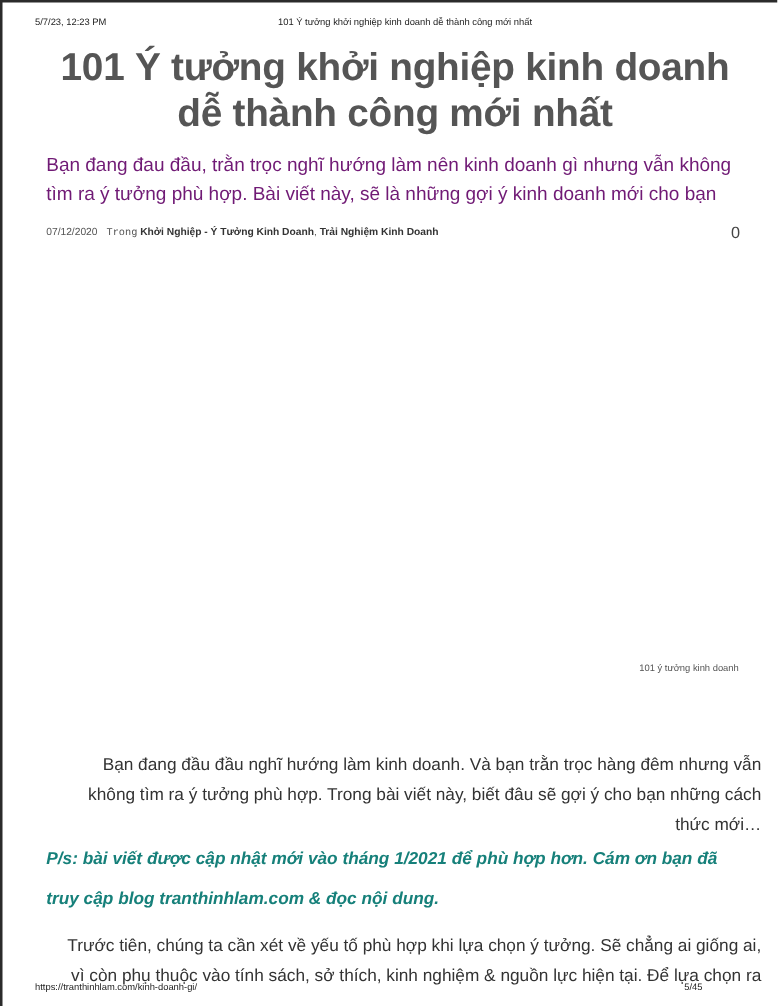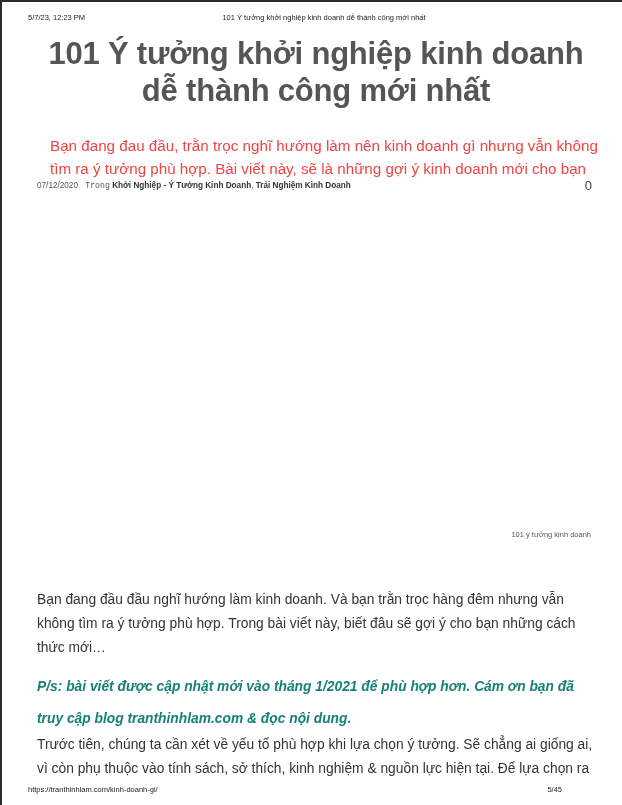--- a/index.html
+++ b/index.html
@@ -37,22 +37,22 @@
     .article-title {
       position: absolute; top: 35px; left: 30px; width: 572px;
       text-align: center;
       font-size: 31px; line-height: 37px; font-weight: bold;
       color: #555555;
       margin: 0;
       letter-spacing: -0.2px;
     }
     .lead {
       position: absolute; top: 121px; left: 37px; width: 560px;
-      font-size: 15.2px; line-height: 23px; color: #ef4444;
-      margin: 13px;
+      font-size: 15.2px; line-height: 23px; color: #701a75;
+      margin: 0;
     }
     .meta {
       position: absolute; top: 181px; left: 37px; width: 555px; height: 14px;
       font-size: 8.2px; color: #555;
     }
     .meta .date { color: #555; text-align: center; }
     .meta .in { margin-left: 5px; color: #555; font-family: Liberation Mono, monospace; }
     .meta a { color: #333; font-weight: bold; text-decoration: none; }
     .meta .comments {
       position: absolute; right: 0; top: -3px; font-size: 13px; color: #444;
@@ -60,21 +60,21 @@
     .featured-image {
       position: absolute; top: 200px; left: 37px; width: 555px; height: 325px;
       background: #ffffff;
     }
     .caption {
       position: absolute; top: 530px; right: 31px;
       font-size: 7.5px; color: #555;
     }
     .body-para {
       position: absolute; left: 37px; width: 560px;
-      font-size: 13.8px; line-height: 24px; color: #333333; margin: 0;
+      font-size: 13.8px; line-height: 24px; color: #333333; margin: 12px; text-align: right;
     }
     .p1 { top: 588px; }
     .note {
       position: absolute; left: 37px; top: 671px; width: 560px;
       font-size: 13.8px; line-height: 32px; font-style: italic; font-weight: bold;
       color: #16807a; margin: 0;
     }
     .p2 { top: 733px; }
     .print-footer {
       position: absolute; top: 785px; left: 0; width: 586px; height: 12px;

